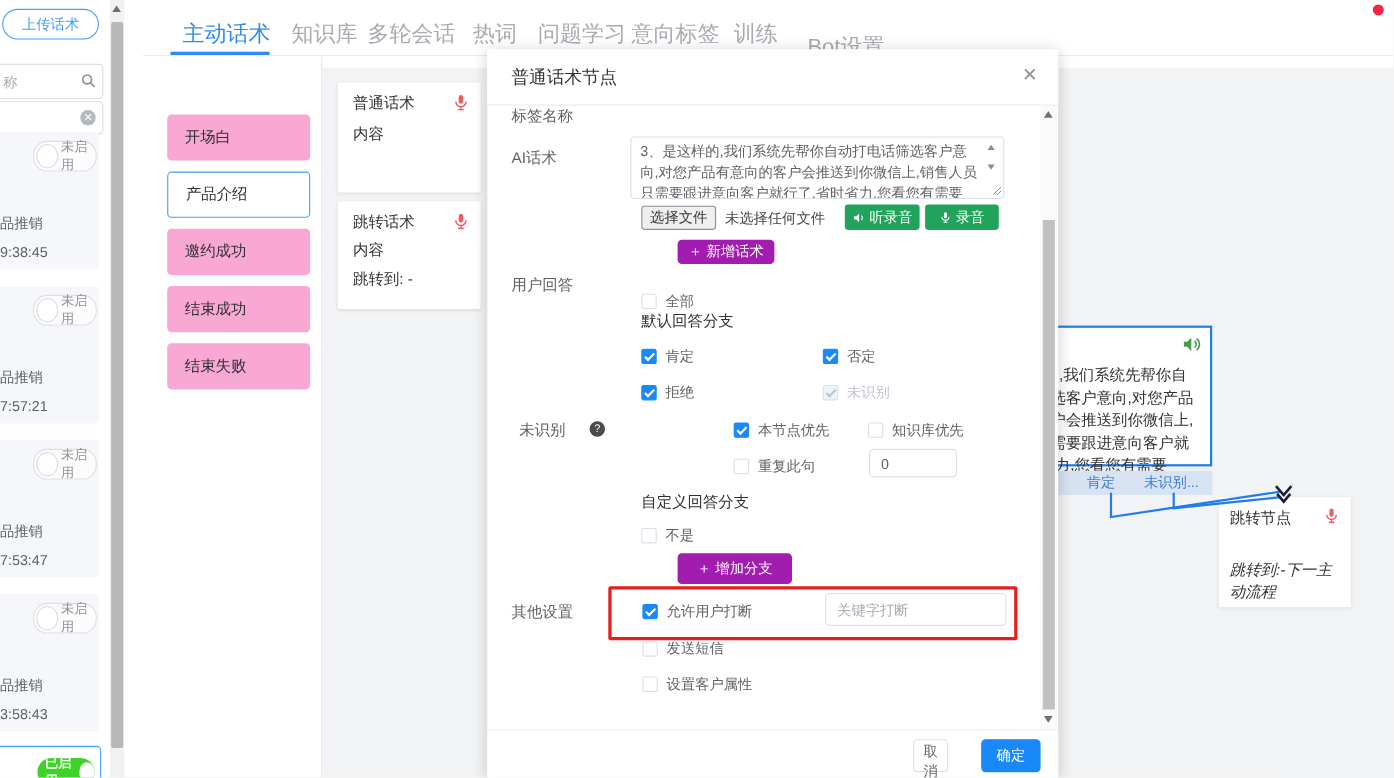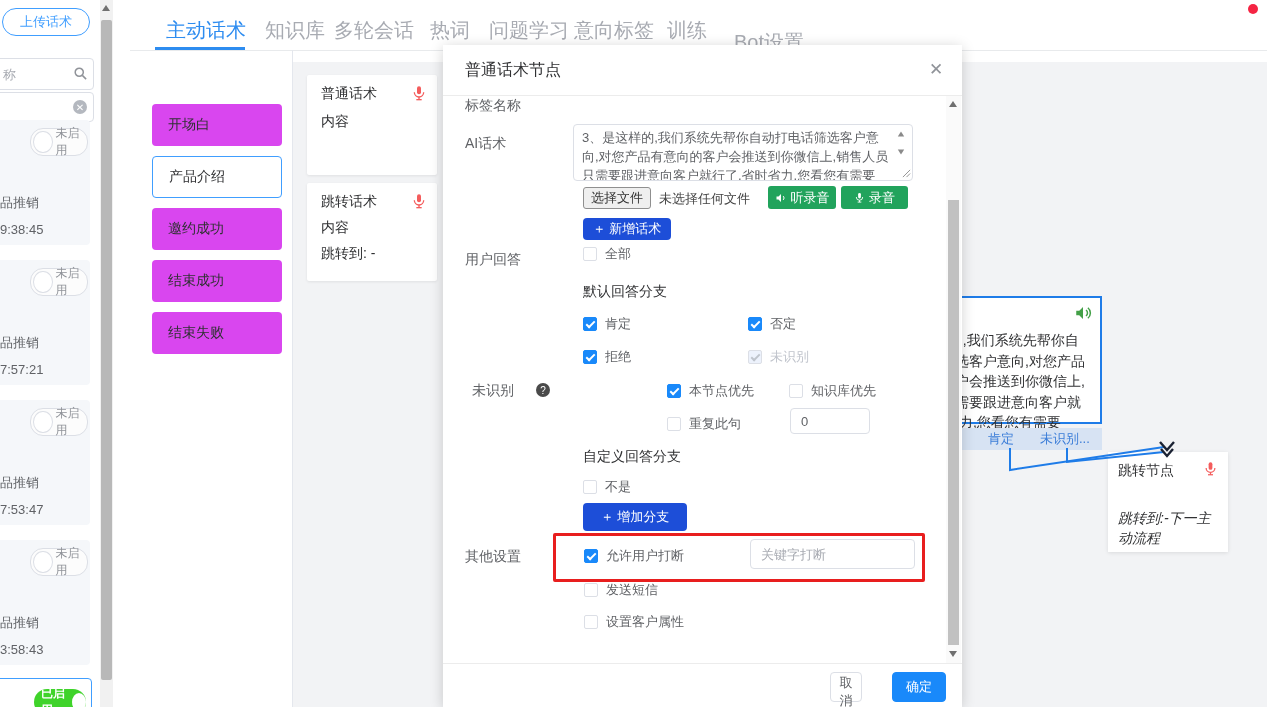--- a/index.html
+++ b/index.html
@@ -25,21 +25,21 @@
   .arr{width:0;height:0;border-left:4px solid transparent;border-right:4px solid transparent;}
   .arr.up{border-bottom:6px solid #707070;}
   .arr.down{border-top:6px solid #707070;}
   
   .tabbar{left:130px;top:0;width:1137px;height:50px;background:#fff;border-bottom:1px solid #e8eaec;}
   .tab{position:absolute;top:17px;font-size:20px;color:#a8abb2;cursor:pointer;white-space:nowrap;}
   .tab.active{color:#2d8cf0;}
   .tab-underline{left:155px;top:47px;width:90px;height:3px;background:#2d8cf0;}
   
   .add-btn{left:152px;top:67px;width:130px;height:30px;background:#1989fa;border:none;border-radius:4px;color:#fff;font-size:14px;}
-  .list-item{left:152px;width:130px;height:42px;background:#d946ef;border-radius:4px;display:flex;align-items:center;padding-left:16px;box-sizing:border-box;font-size:14px;color:#303133;cursor:pointer;}
+  .list-item{left:152px;width:130px;height:42px;background:#f9a8d4;border-radius:4px;display:flex;align-items:center;padding-left:16px;box-sizing:border-box;font-size:14px;color:#303133;cursor:pointer;}
   .list-item.selected{background:#fff;border:1px solid #409eff;}
   
   .canvas{left:293px;top:62px;width:974px;height:645px;background:#f2f3f5;}
   .divider-v{left:292px;top:50px;width:1px;height:657px;background:#e4e7ed;}
   .node-card{position:absolute;background:#fff;border-radius:2px;box-shadow:0 1px 3px rgba(0,0,0,.08);}
   .node-card .title{position:absolute;left:14px;top:10px;font-size:14px;color:#303133;}
   .node-card .mic{position:absolute;right:10px;top:9px;width:16px;height:18px;color:#f45c5c;}
   .node-card .line{position:absolute;left:14px;font-size:14px;color:#303133;}
   
   .flow-node{left:872px;top:296px;width:230px;height:128px;background:#fff;border:2px solid #1f7ce8;box-sizing:border-box;}
@@ -60,21 +60,21 @@
   .finput::placeholder{color:#a8abb2;}
   .ftextarea{position:absolute;border:1px solid #dcdfe6;border-radius:4px;background:#fff;font-size:13px;line-height:19px;color:#606266;box-sizing:border-box;padding:3px 18px 3px 8px;resize:none;overflow:hidden;font-family:inherit;}
   .cb{position:absolute;display:flex;align-items:center;gap:8px;font-size:13px;color:#606266;cursor:pointer;}
   .box{width:14px;height:14px;border:1px solid #dcdfe6;border-radius:2px;background:#fff;position:relative;flex:none;box-sizing:border-box;}
   .box.checked{background:#1989fa;border-color:#1989fa;}
   .box.checked::after{content:"";position:absolute;left:4px;top:1px;width:3px;height:7px;border:solid #fff;border-width:0 2px 2px 0;transform:rotate(45deg);}
   .box.dis{background:#edf2fc;border-color:#dcdfe6;}
   .box.dis::after{border-color:#bfc4cc;}
   .cb.muted{color:#c0c4cc;}
   .sect{position:absolute;font-size:14px;color:#303133;}
-  .btn-blue{position:absolute;background:#1d4ed8;border:none;border-radius:4px;color:#fff;font-size:13px;cursor:pointer;}
+  .btn-blue{position:absolute;background:#a21caf;border:none;border-radius:4px;color:#fff;font-size:13px;cursor:pointer;margin-left:33px;}
   .btn-green{position:absolute;background:#21a35c;border:none;border-radius:3px;color:#fff;font-size:13px;display:flex;align-items:center;justify-content:center;gap:4px;cursor:pointer;}
   .file-btn{position:absolute;background:#efefef;border:1px solid #8f8f8f;border-radius:3px;font-size:13px;color:#333;cursor:pointer;}
   .red-box{position:absolute;border:3px solid #e81e1e;border-radius:2px;z-index:2;}
   .footer-btn{position:absolute;height:30px;border-radius:4px;font-size:13px;cursor:pointer;}
   .qicon{width:14px;height:14px;border-radius:50%;background:#4a4a4a;color:#fff;font-size:10px;display:inline-flex;align-items:center;justify-content:center;margin-left:4px;}
   .red-dot{left:1248px;top:4px;width:10px;height:10px;border-radius:50%;background:#f52443;}
 </style>
 </head>
 <body>
 
@@ -249,21 +249,21 @@
             <path d="M5 11a7 7 0 0 0 14 0" fill="none" stroke="#fff" stroke-width="2"></path>
             <line x1="12" y1="18" x2="12" y2="22" stroke="#fff" stroke-width="2"></line>
             <line x1="8" y1="22" x2="16" y2="22" stroke="#fff" stroke-width="2"></line>
           </svg>
         <span>录音</span>
       </button>
 
       <button class="btn-blue" style="left:140px;top:173px;width:88px;height:22px;">＋ <span>新增话术</span></button>
 
       <span class="flabel" style="left:22px;top:206px;">用户回答</span>
-      <label class="cb" style="left:140px;top:200px;">
+      <label class="cb" style="left:140px;top:220px;">
           <span class="box"></span>
           <span>全部</span>
         </label>
 
       <span class="sect" style="left:140px;top:238px;">默认回答分支</span>
 
       <label class="cb" style="left:140px;top:270px;">
           <span class="box checked"></span>
           <span>肯定</span>
         </label>

